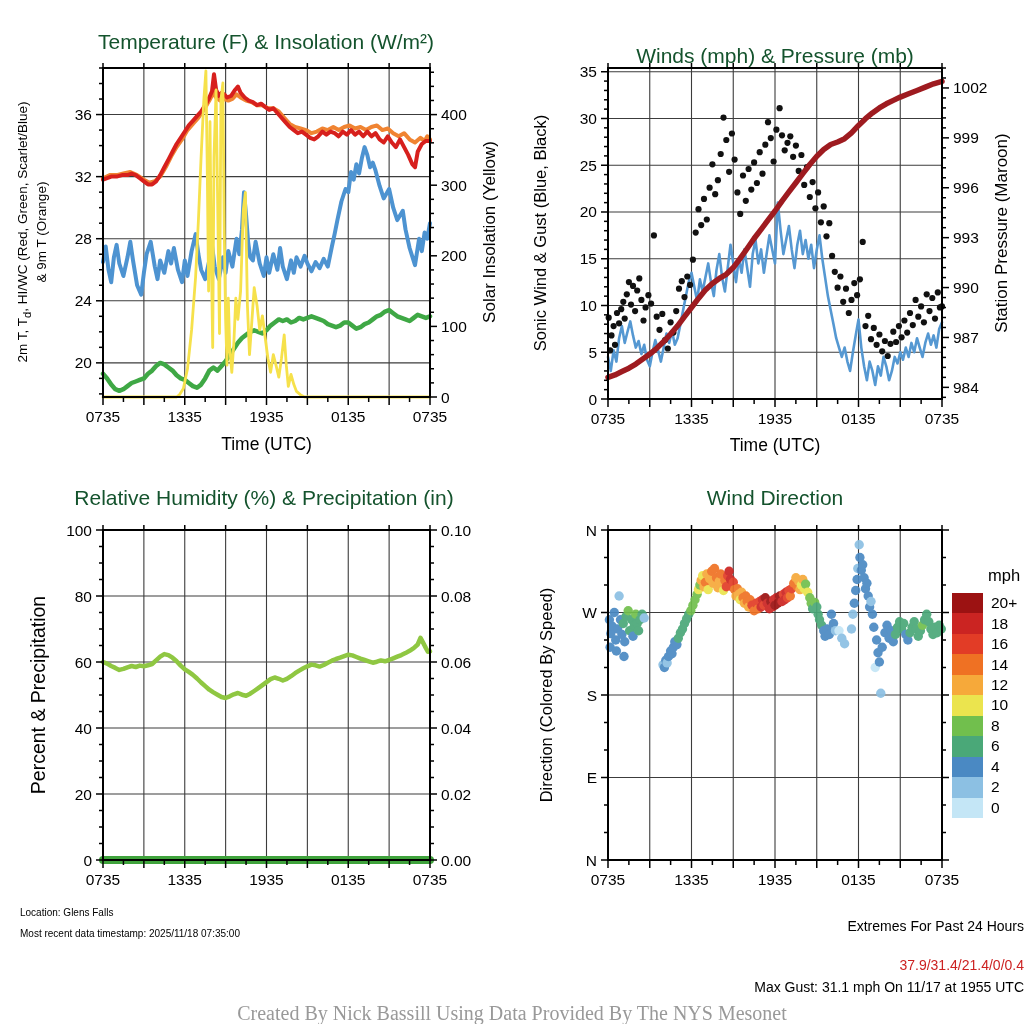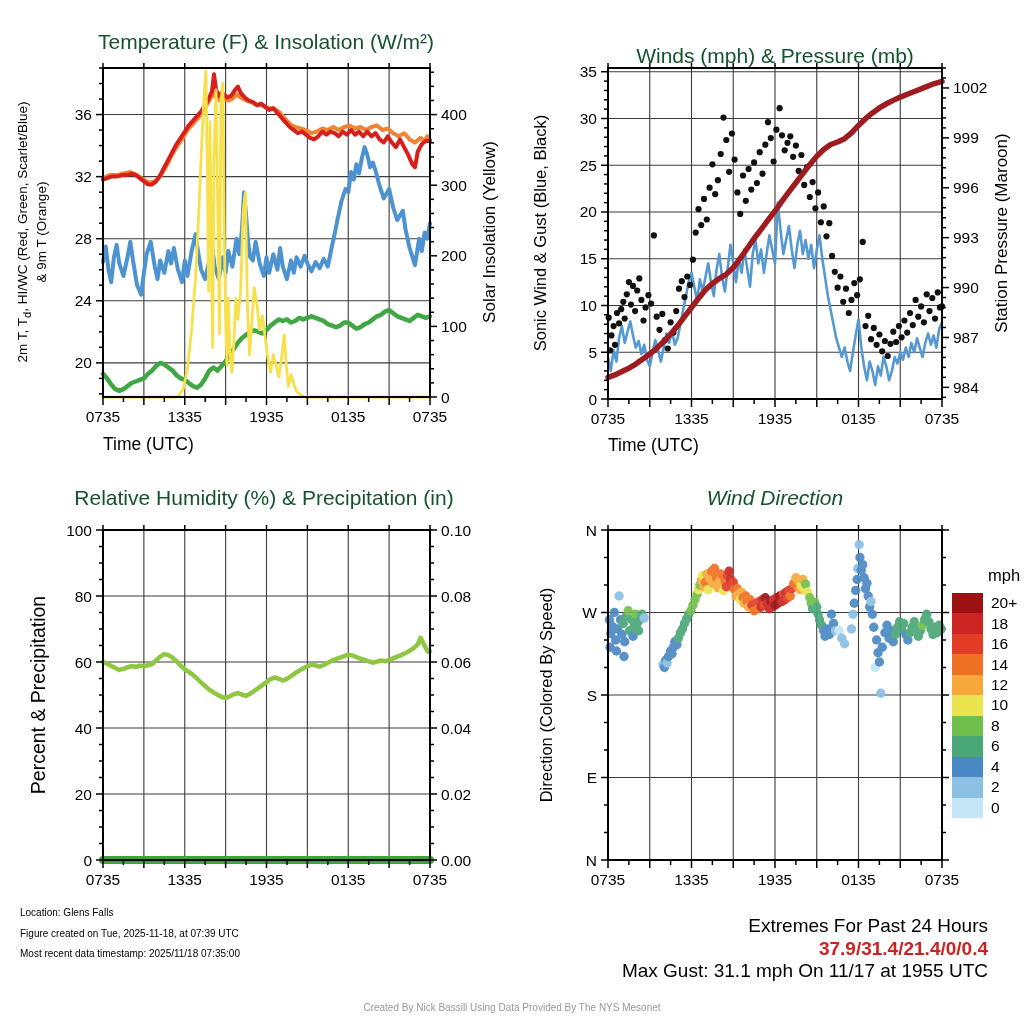--- a/index.html
+++ b/index.html
@@ -3,36 +3,36 @@
 <meta charset="utf-8">
 <style>
   html,body{margin:0;padding:0;}
   body{width:1024px;height:1024px;background:#ffffff;position:relative;overflow:hidden;
        font-family:"Liberation Sans",sans-serif;color:#000;}
   #charts{position:absolute;left:0;top:0;}
   svg text{font-family:"Liberation Sans",sans-serif;fill:#000;}
   .title{position:absolute;text-align:center;font-size:21px;color:#14532d;}
   .vlab{position:absolute;display:flex;align-items:center;justify-content:center;
         transform:rotate(-90deg);text-align:center;}
-  .xlab{position:absolute;font-size:17.5px;}
+  .xlab{position:absolute;text-align:center;font-size:17.5px;}
   .lab-line{line-height:1.25;}
   #legend-wrap{position:absolute;}
   #legend-swatches{position:absolute;left:952px;top:593px;width:31px;height:225px;
         display:flex;flex-direction:column;}
   #legend-swatches div{flex:1;}
   #legend-labels{position:absolute;left:991px;top:593px;width:60px;height:225px;
         display:flex;flex-direction:column;font-size:15.5px;}
   #legend-labels div{flex:1;display:flex;align-items:center;}
   #legend-title{position:absolute;left:988px;top:566px;width:60px;font-size:16.5px;}
   #footer-left{position:absolute;left:20px;top:903px;font-size:10px;line-height:20.6px;}
-  #footer-right{position:absolute;right:36px;top:915px;text-align:right;
-        font-size:19px;line-height:22.5px;}
-  #footer-right .vals{font-weight:bold;}
+  #footer-right{position:absolute;right:0;top:915px;text-align:right;
+        font-size:14px;line-height:22.5px;}
+  #footer-right .vals{font-weight:normal;margin-top:16px;}
   #credit{position:absolute;left:0;top:1002px;width:1024px;text-align:center;
-        font-size:10px;color:#999;}
+        font-size:20px;color:#999;font-family:Liberation Serif, serif;}
 </style>
 </head>
 <body style="background: rgb(255, 255, 255);">
 
 <svg id="charts" width="1024" height="1024" viewBox="0 0 1024 1024">
     <g>
       <g stroke="#3c3c3c" stroke-width="1.1">
         <line x1="103" y1="68" x2="103" y2="397"></line>
         <line x1="143.875" y1="68" x2="143.875" y2="397"></line>
         <line x1="184.75" y1="68" x2="184.75" y2="397"></line>
@@ -801,21 +801,21 @@
         <text x="597" y="700.5" text-anchor="end">S</text>
         <text x="597" y="618" text-anchor="end">W</text>
         <text x="597" y="535.5" text-anchor="end">N</text>
       </g>
     </g>
   </svg>
 
 <div class="title" style="left:60px;width:412px;top:30px;">Temperature (F) &amp; Insolation (W/m²)</div>
 <div class="title" style="left:575px;width:400px;top:30px;margin-top:14px;">Winds (mph) &amp; Pressure (mb)</div>
 <div class="title" style="left:48px;width:432px;top:486px;text-align:center;">Relative Humidity (%) &amp; Precipitation (in)</div>
-<div class="title" style="left:590px;width:370px;top:486px;font-style:italic;">Wind Direction</div>
+<div class="title" style="left:590px;width:370px;top:486px;">Wind Direction</div>
 
 <div class="vlab" style="left:-157px;top:214px;width:380px;height:36px;font-size:13.5px;">
   <div>
     <div class="lab-line"><span>2m T, T</span><sub>d</sub><span>, HI/WC (Red, Green, Scarlet/Blue)</span></div>
     <div class="lab-line">&amp; 9m T (Orange)</div>
   </div>
 </div>
 <div class="vlab" style="left:320px;top:221px;width:340px;height:22px;font-size:17px;">Solar Insolation (Yellow)</div>
 <div class="vlab" style="left:370px;top:222px;width:340px;height:22px;font-size:16.5px;">Sonic Wind &amp; Gust (Blue, Black)</div>
 <div class="vlab" style="left:832px;top:222px;width:340px;height:22px;font-size:17px;">Station Pressure (Maroon)</div>
@@ -850,21 +850,20 @@
       <div>8</div>
       <div>6</div>
       <div>4</div>
       <div>2</div>
       <div>0</div>
     </div>
 </div>
 
 <div id="footer-left">
     <div>Location: Glens Falls</div>
-    <div>Figure created on Tue, 2025-11-18, at 07:39 UTC</div>
     <div>Most recent data timestamp: 2025/11/18 07:35:00</div>
   </div>
 
 <div id="footer-right">
   <div>Extremes For Past 24 Hours</div>
   <div class="vals" style="color: rgb(204, 34, 34);">37.9/31.4/21.4/0/0.4</div>
   <div>Max Gust: 31.1 mph On 11/17 at 1955 UTC</div>
 </div>
 
 <div id="credit">Created By Nick Bassill Using Data Provided By The NYS Mesonet</div>

